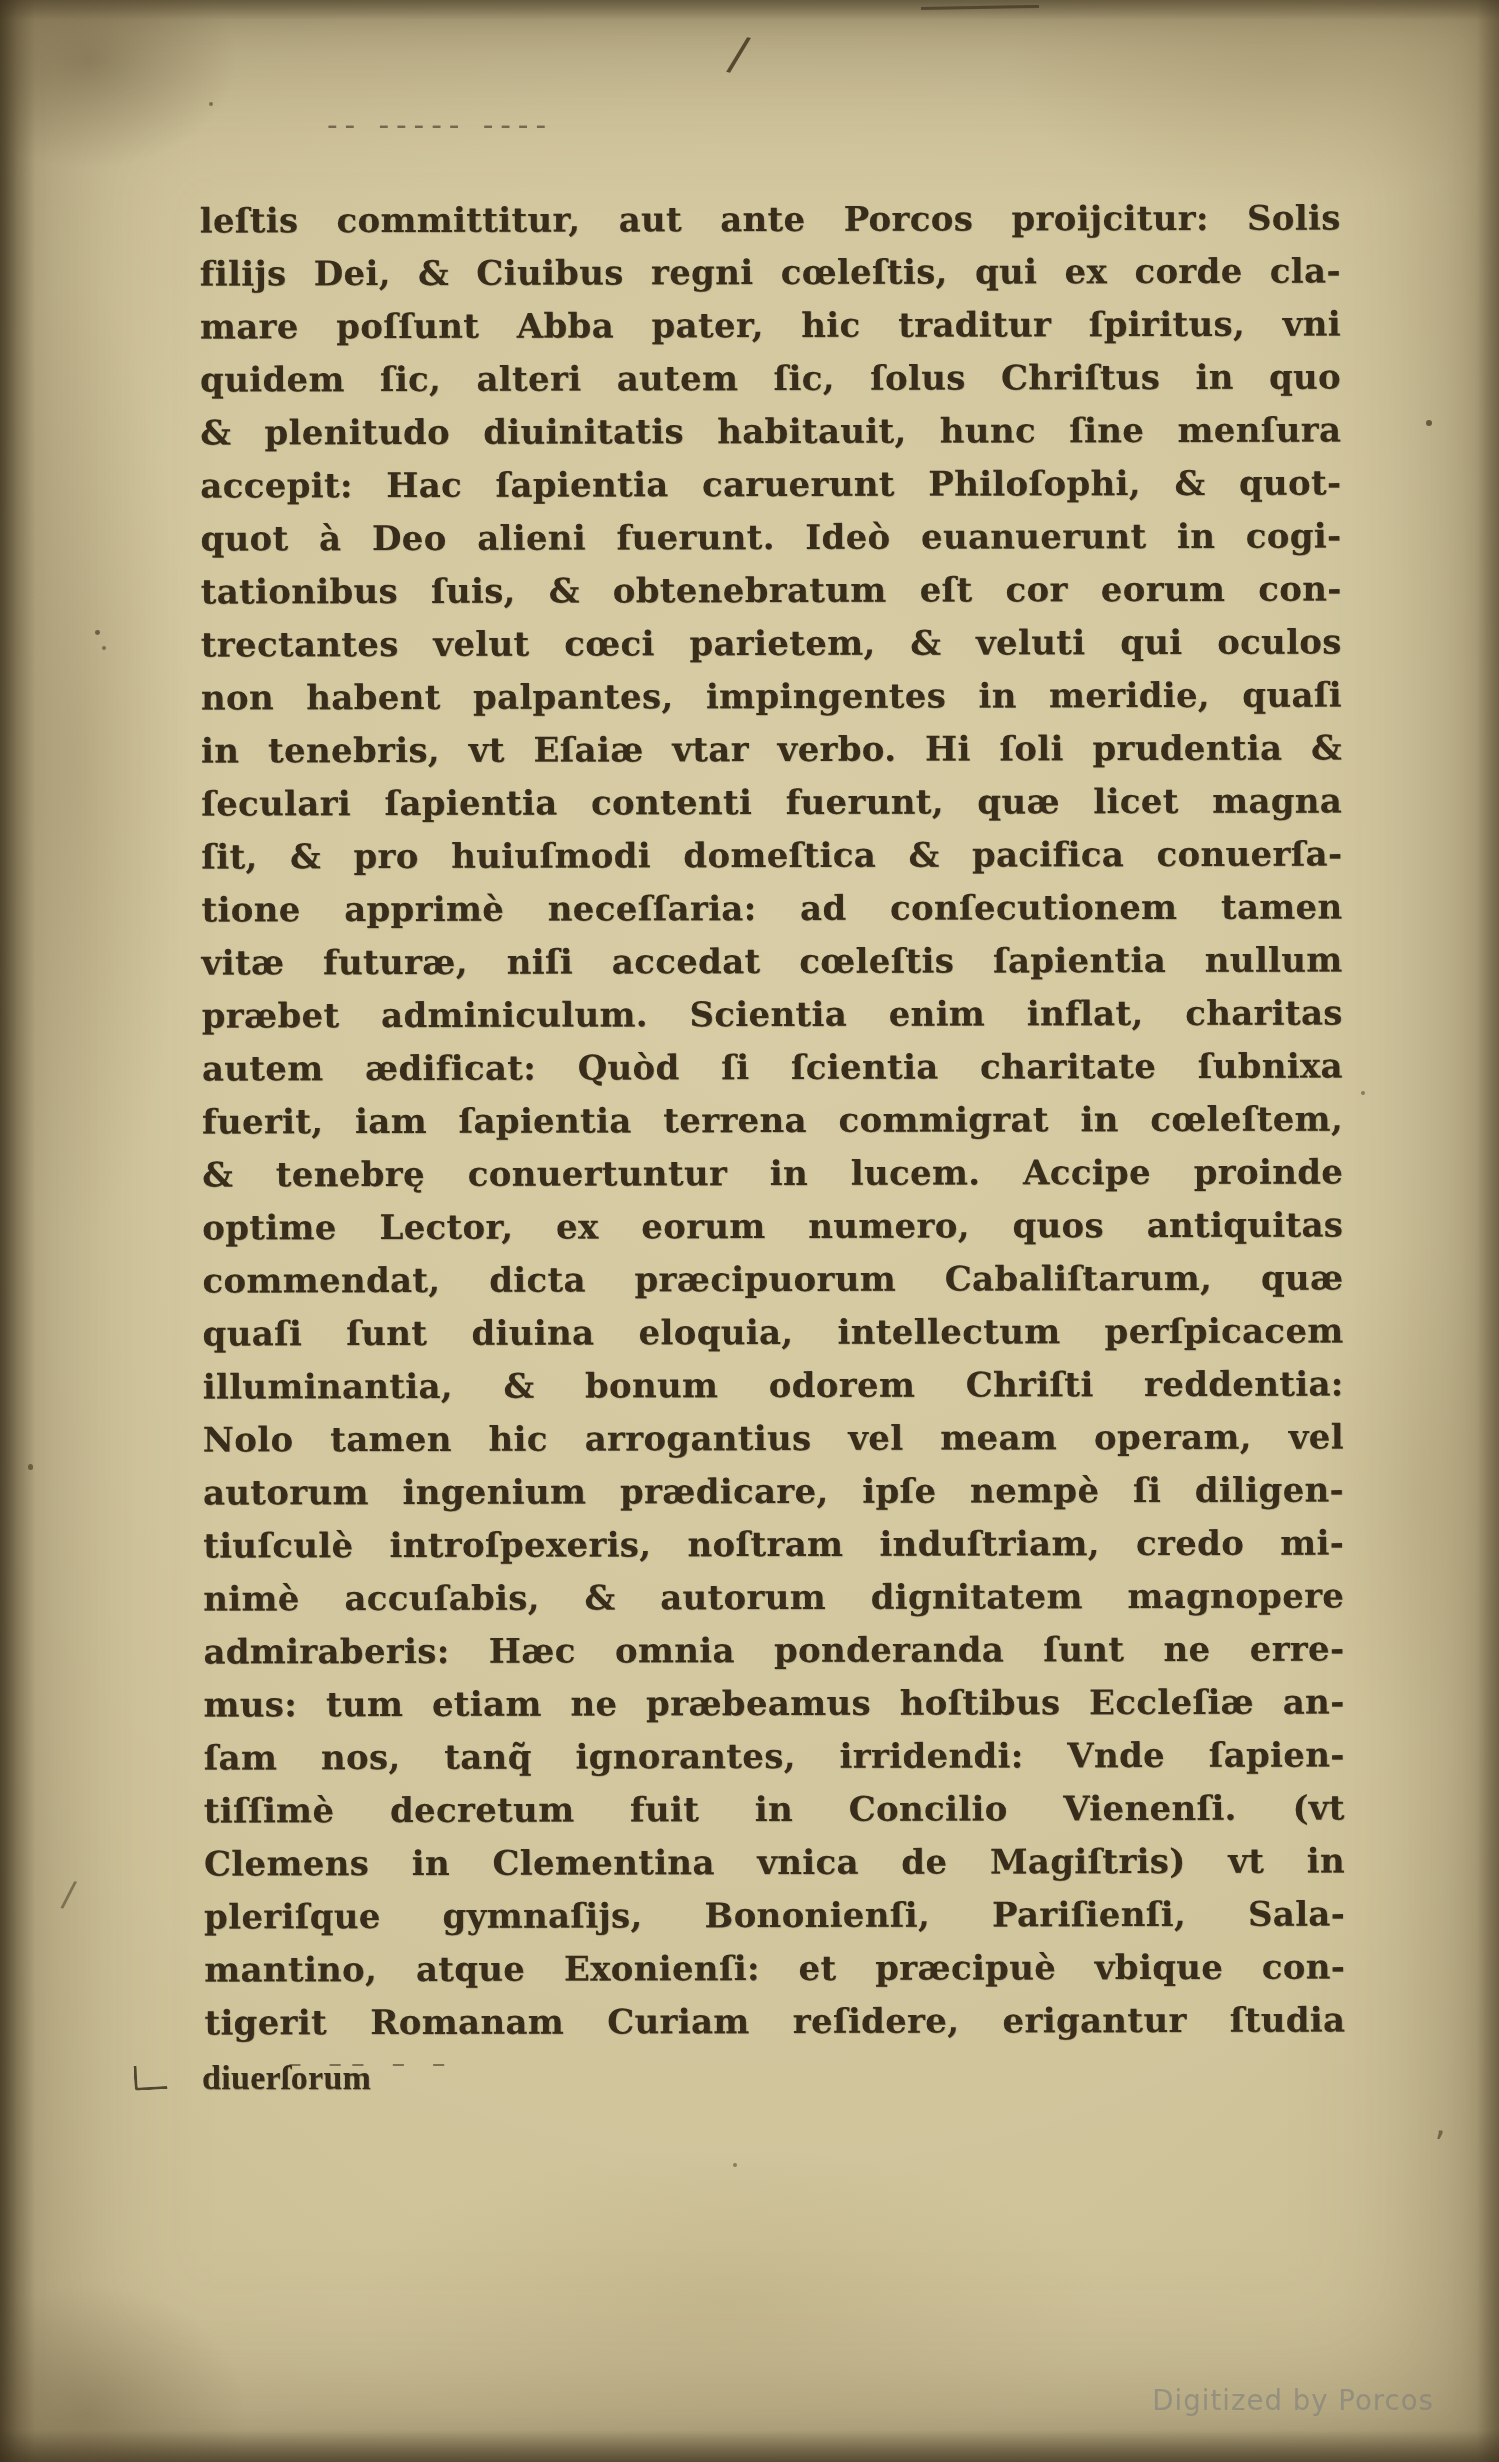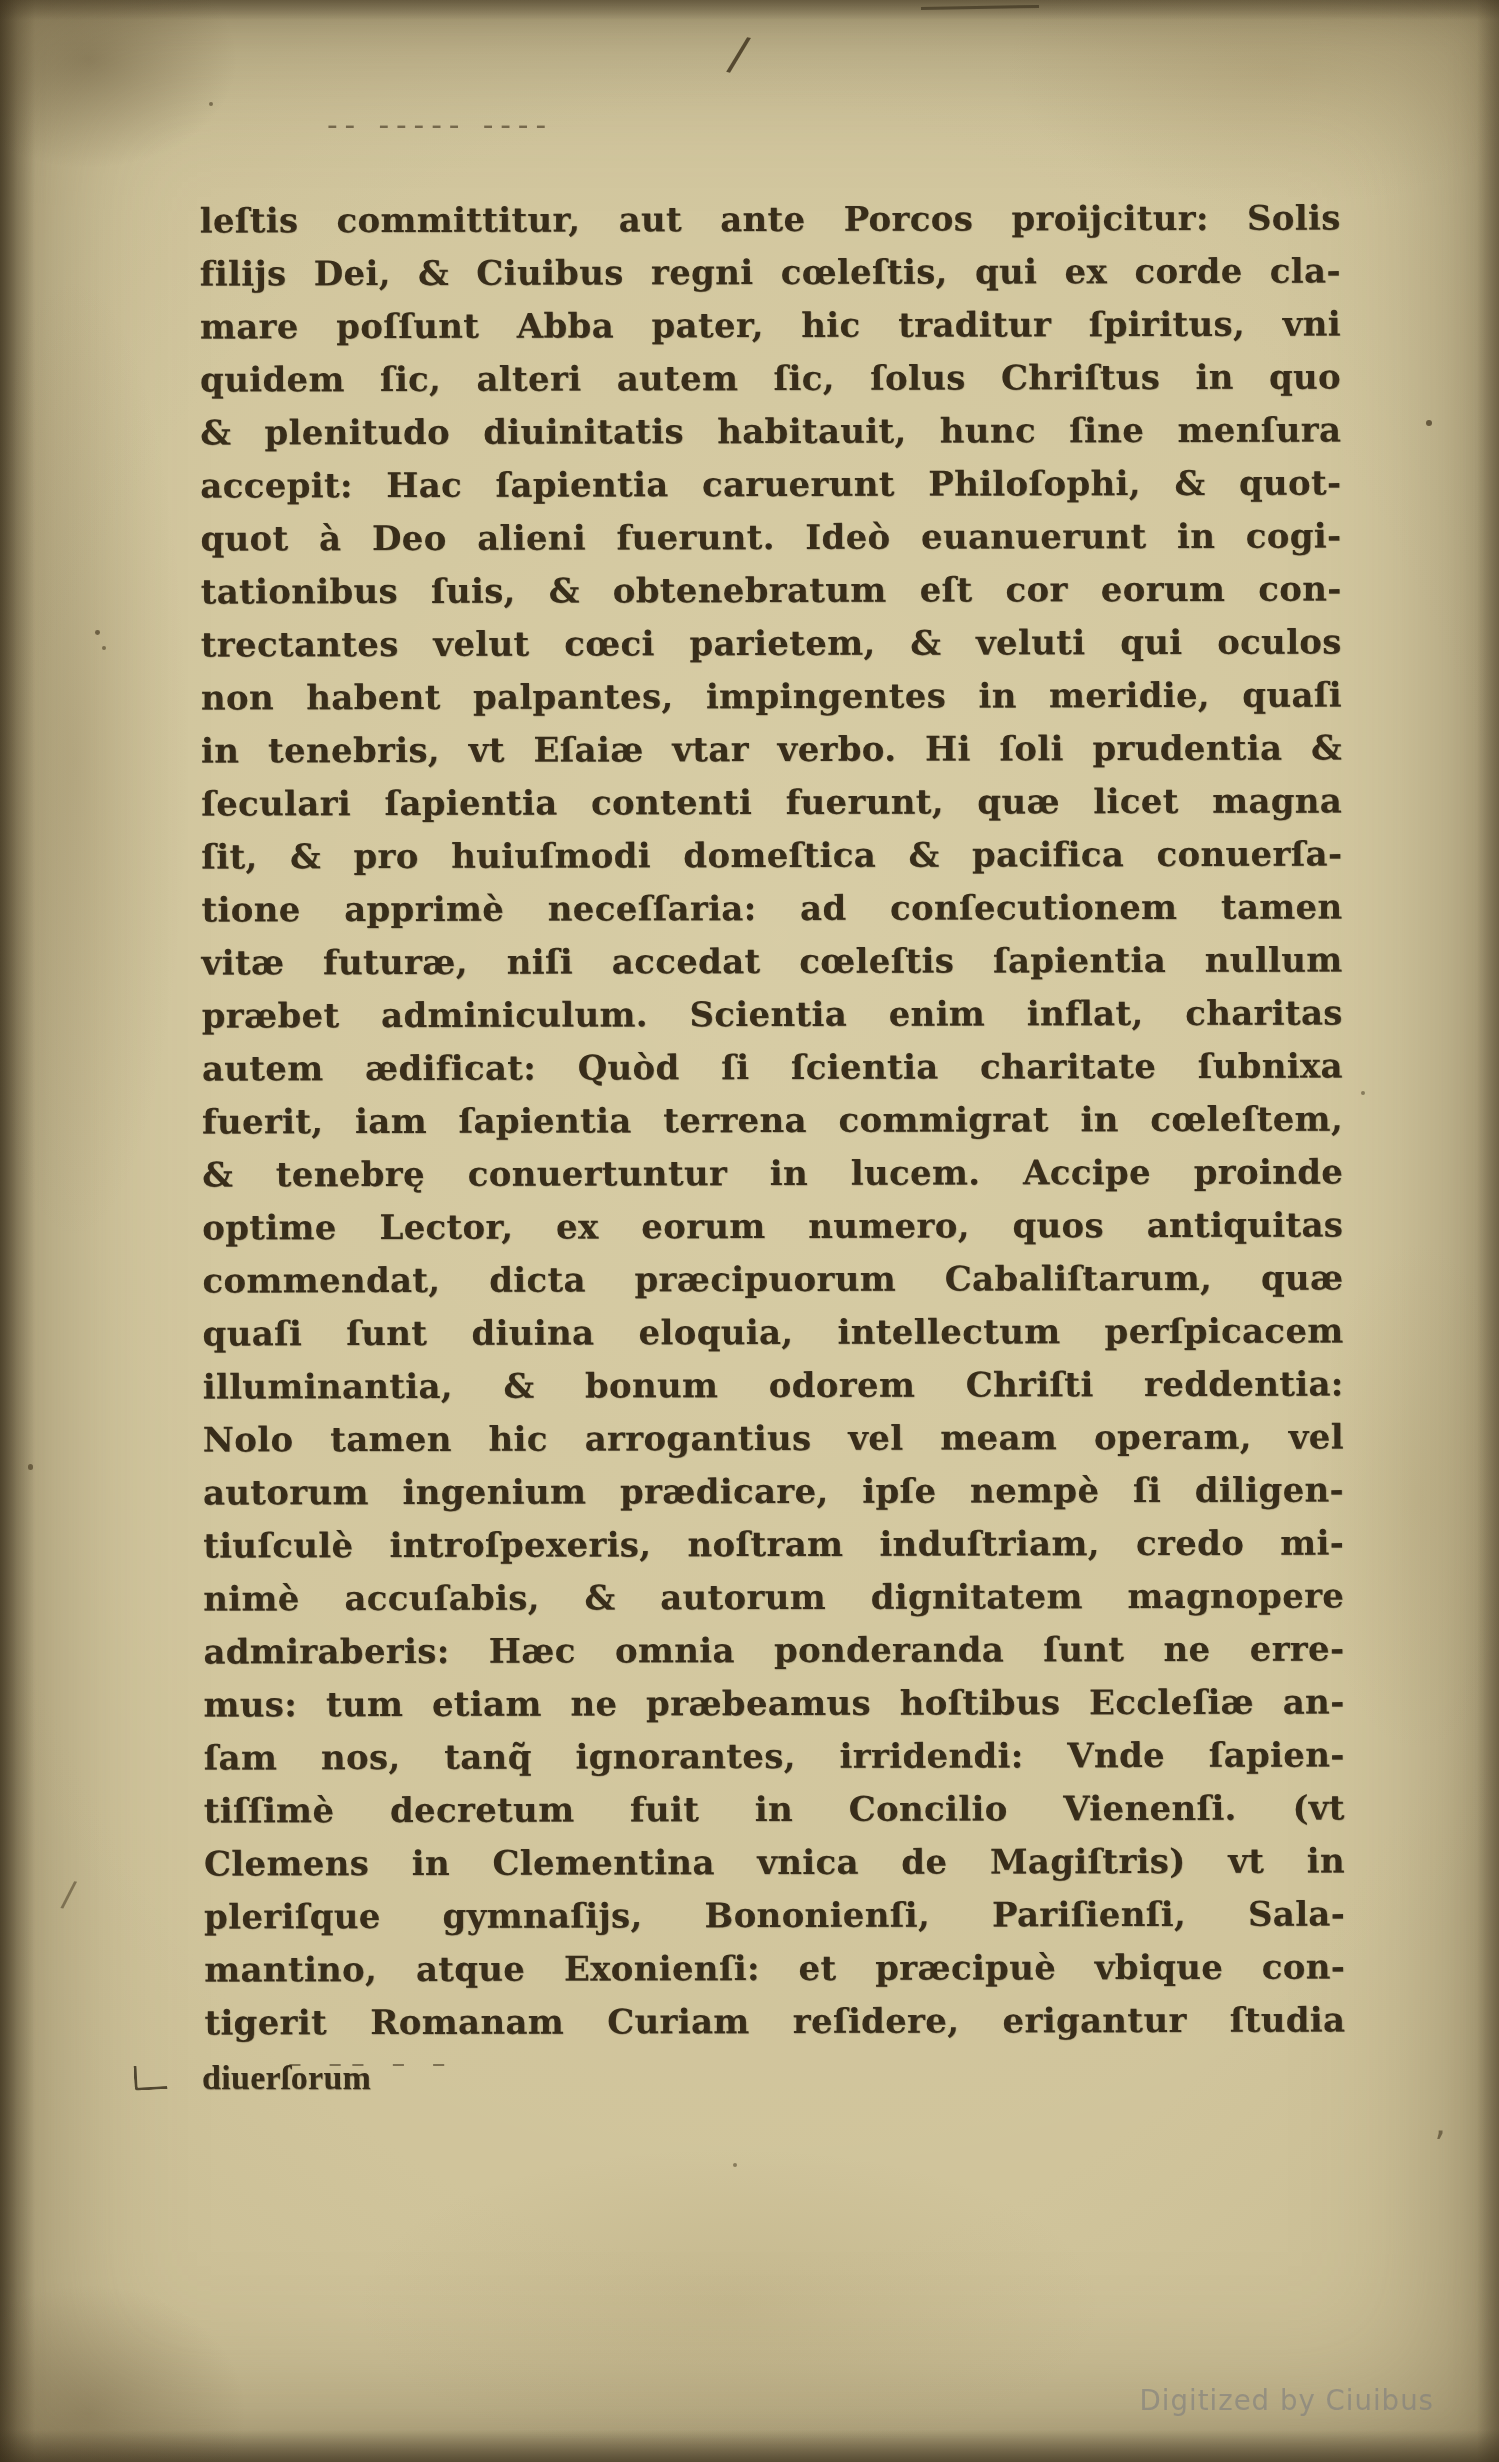--- a/index.html
+++ b/index.html
@@ -194,16 +194,16 @@
       <div class="line">ſam nos, tanq̃ ignorantes, irridendi: Vnde ſapien-</div>
       <div class="line">tiſſimè decretum fuit in Concilio Vienenſi. (vt</div>
       <div class="line">Clemens in Clementina vnica de Magiſtris) vt in</div>
       <div class="line">pleriſque gymnaſijs, Bononienſi, Pariſienſi, Sala-</div>
       <div class="line">mantino, atque Exonienſi: et præcipuè vbique con-</div>
       <div class="line">tigerit Romanam Curiam reſidere, erigantur ſtudia</div>
     </div>
 
   <div class="catchword-row">diuerſorum</div>
 
-  <div class="watermark">Digitized by Ciuibus</div>
+  <div class="watermark">Digitized by Porcos</div>
 
 </div>
 
 
 </body></html>

